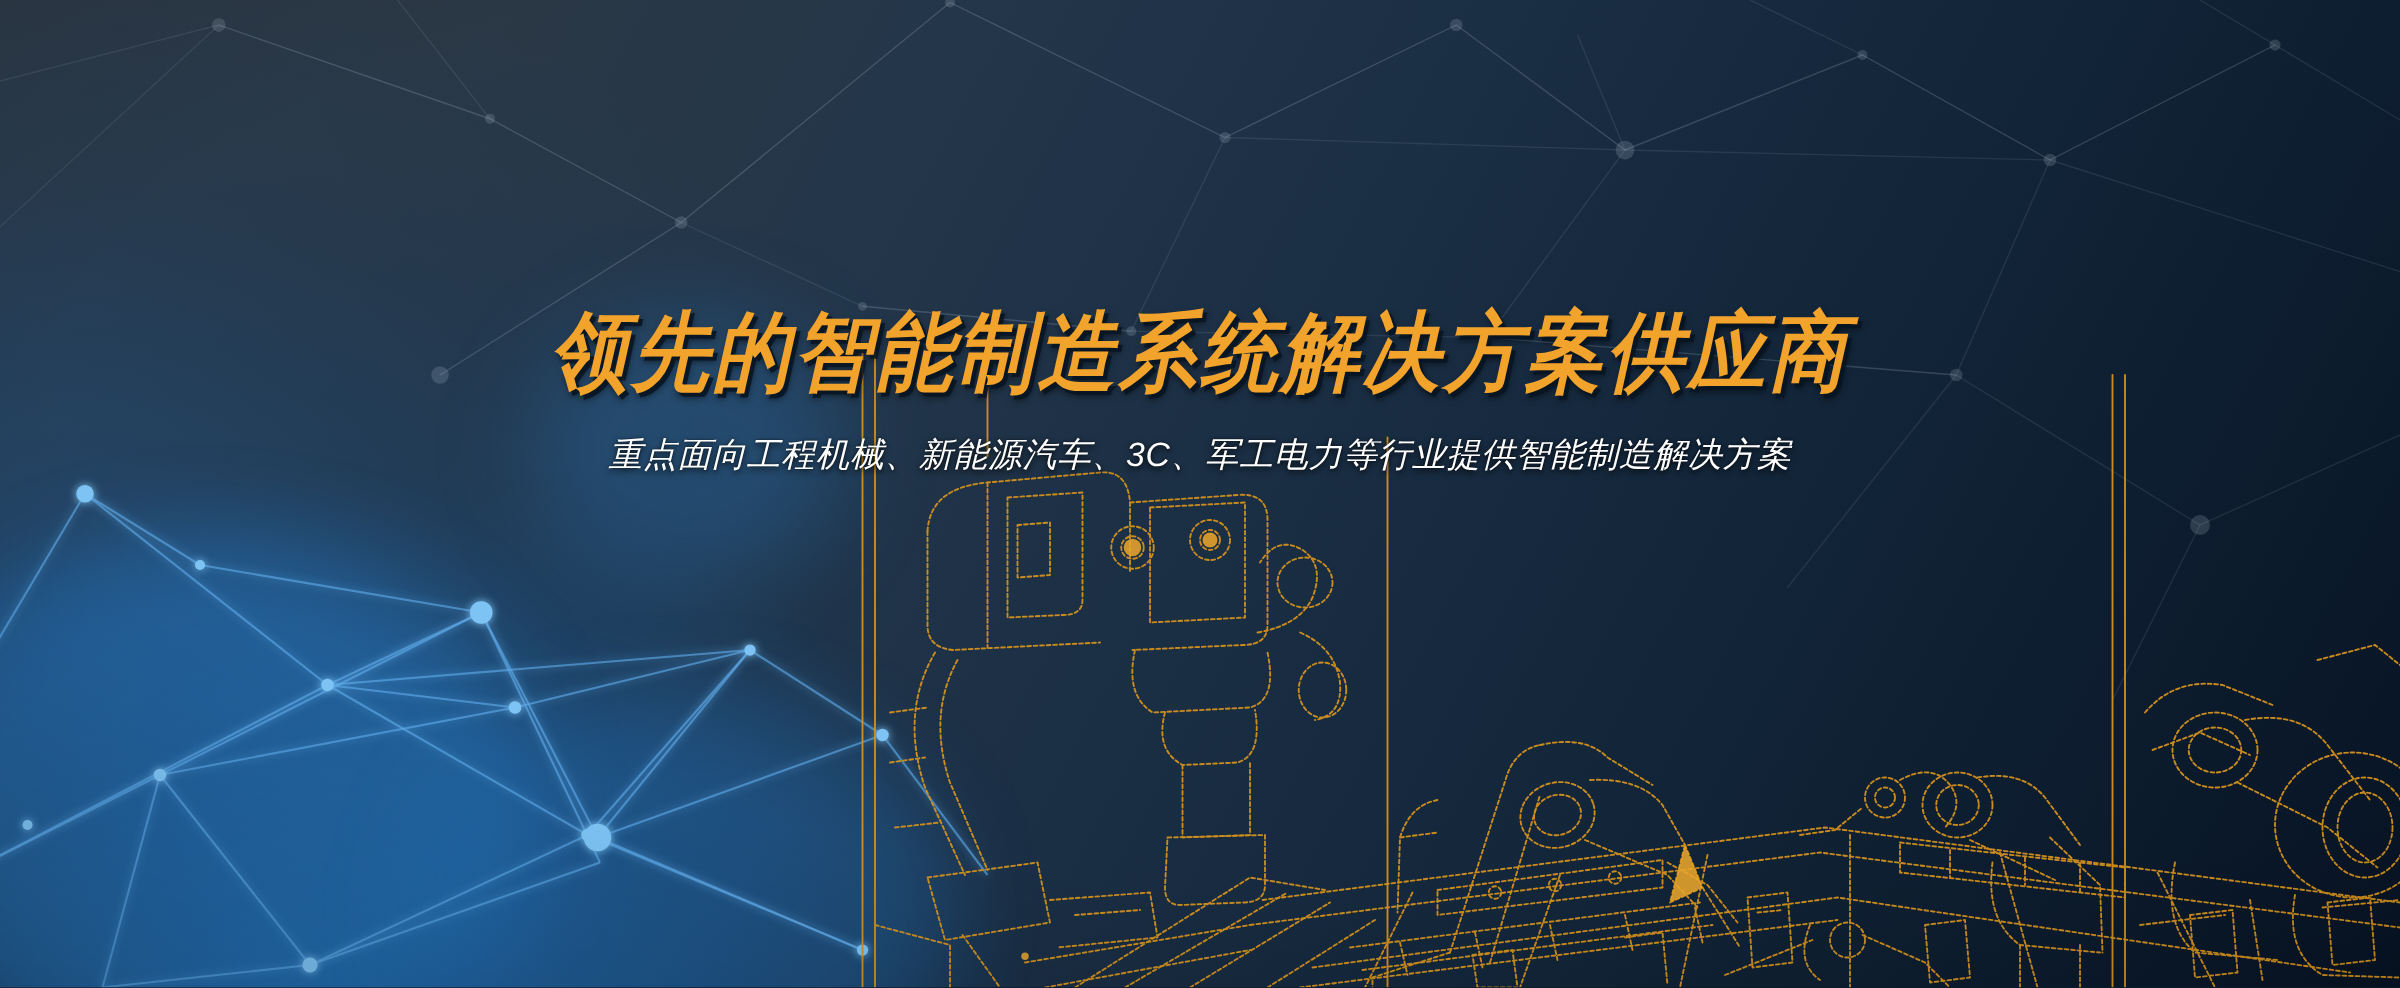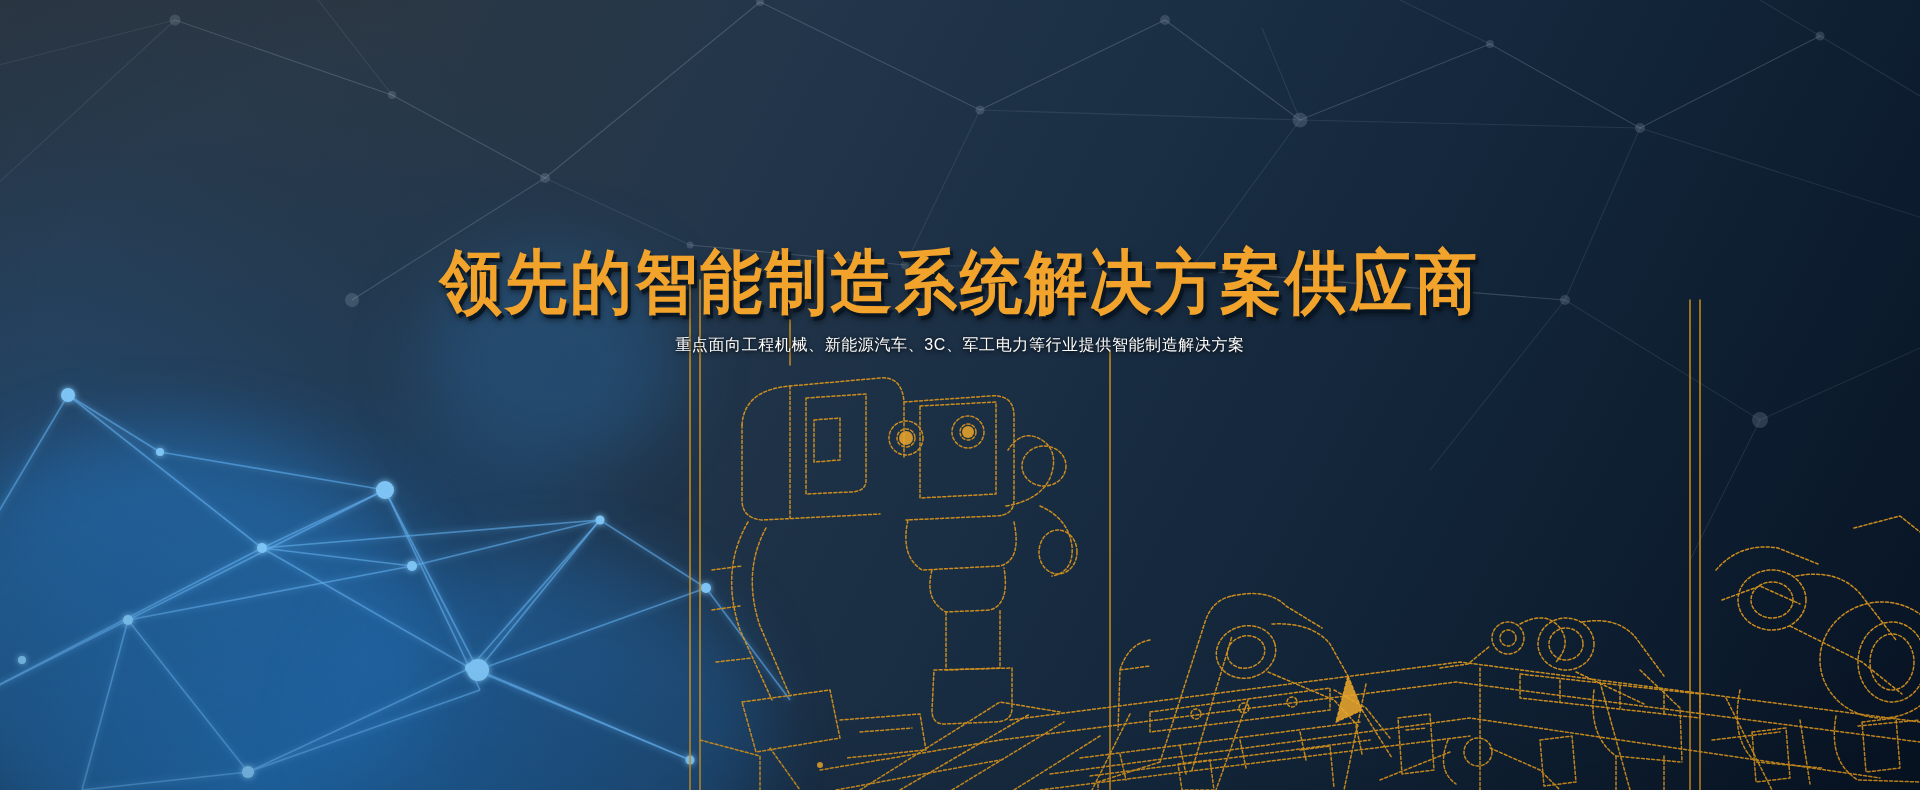--- a/index.html
+++ b/index.html
@@ -27,32 +27,32 @@
   .glow-c{ left:420px;  top:250px; width:260px; height:220px; background:rgba(42,126,200,.26); }
 
   .vignette{
     position:absolute; inset:0; pointer-events:none;
     background:radial-gradient(140% 120% at 62% 40%, rgba(0,0,0,0) 42%, rgba(0,0,0,.42) 100%);
   }
 
   
   .copy{
     position:absolute; left:0; right:0; top:246px;
-    display:flex; flex-direction:column; align-items:center; z-index:8;
+    display:flex; flex-direction:column; align-items:center; z-index:8;font-style:italic;
   }
   .headline{
     font-size:62px; line-height:1.06; font-weight:700;
     color:#f2a32c; letter-spacing:3px; white-space:nowrap;
     text-shadow:
        3px 3px 0 rgba(7,20,34,.85),
        2px 4px 6px rgba(0,0,0,.55);
     transform:scaleY(1.12); transform-origin:center top;
   }
   .subhead{
-    margin-top:22px; font-size:16px; line-height:1.4; font-weight:400;
+    margin-top:34px; font-size:27px; line-height:1.4; font-weight:400;
     color:#ffffff; letter-spacing:.6px; white-space:nowrap;
     text-shadow:0 2px 5px rgba(0,0,0,.72), 0 0 2px rgba(0,0,0,.6);
   }
 </style>
 </head>
 <body>
 
 <div class="banner">
 
   <svg class="net-faint" viewBox="0 0 1920 790" preserveAspectRatio="none" aria-hidden="true">

